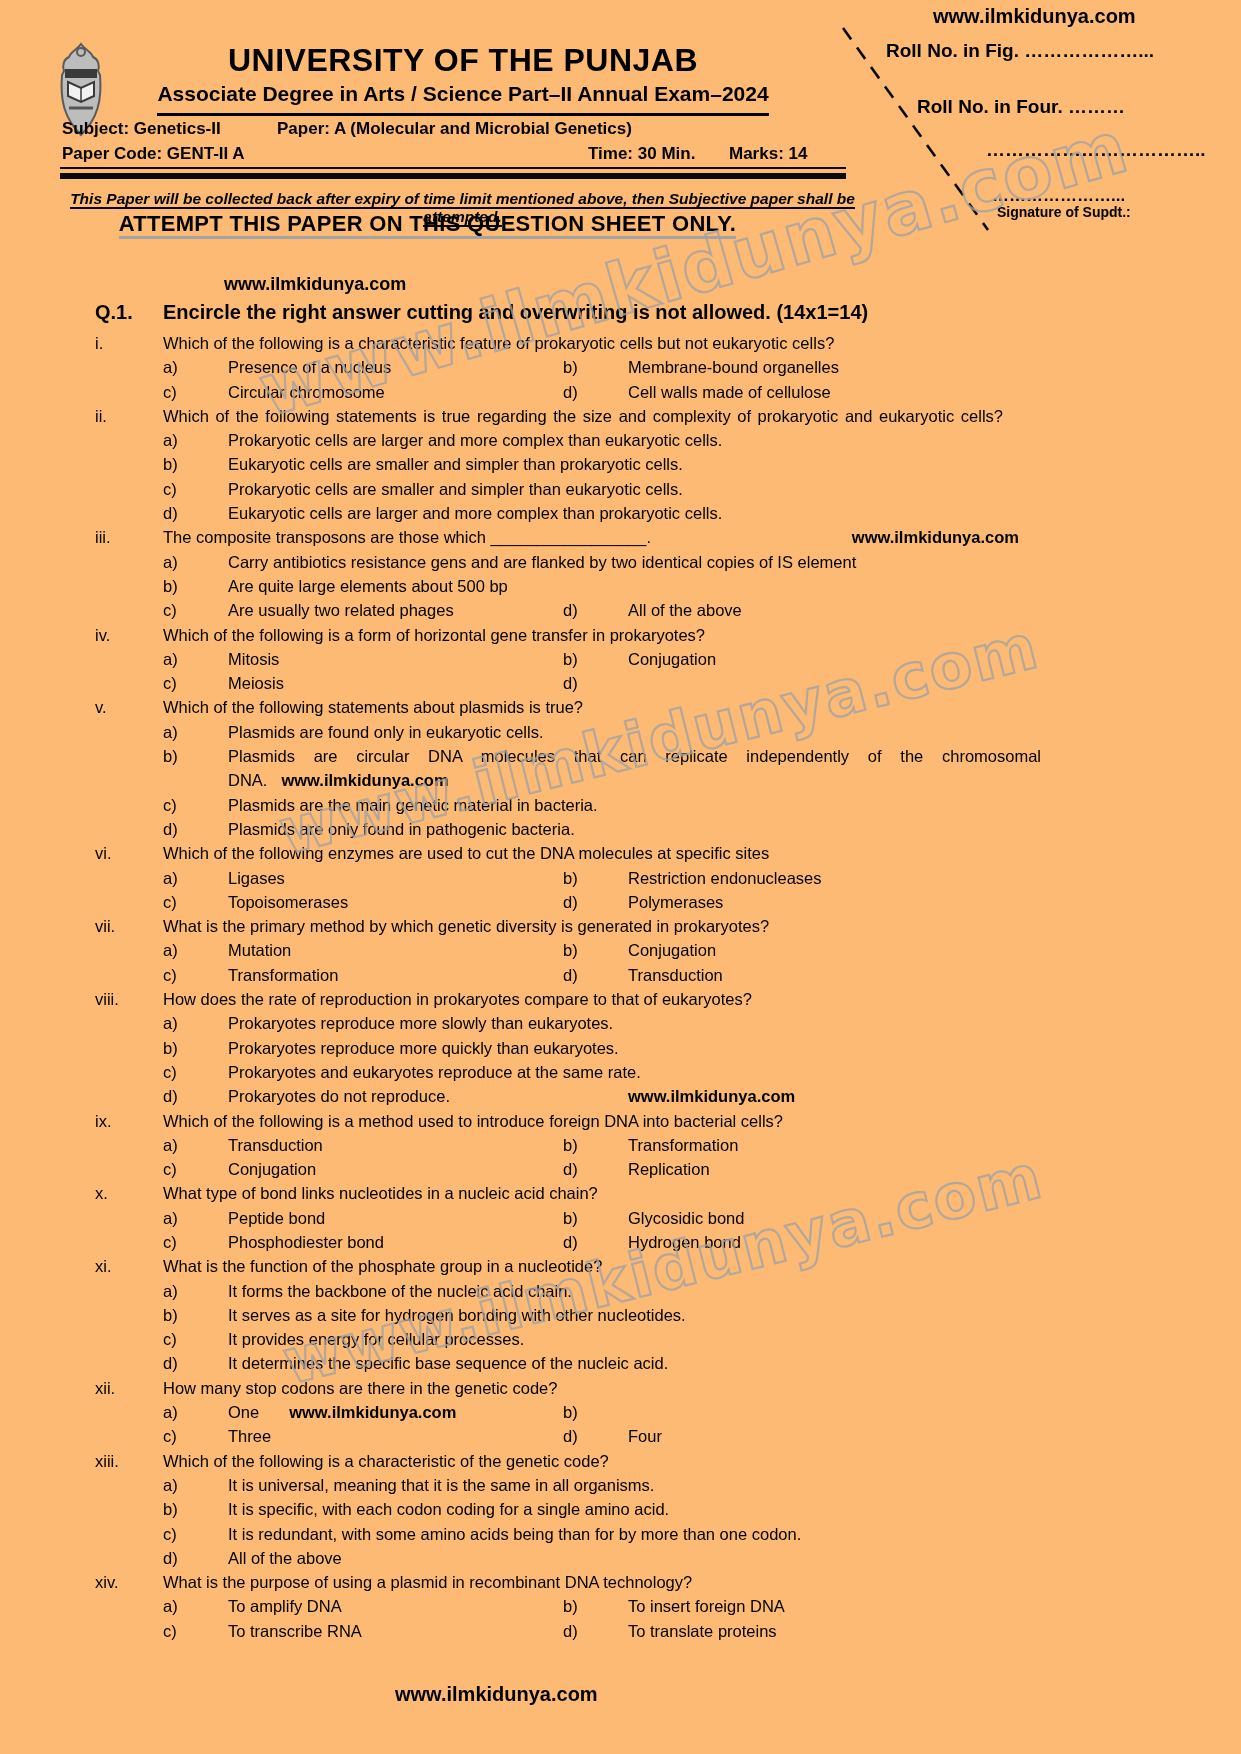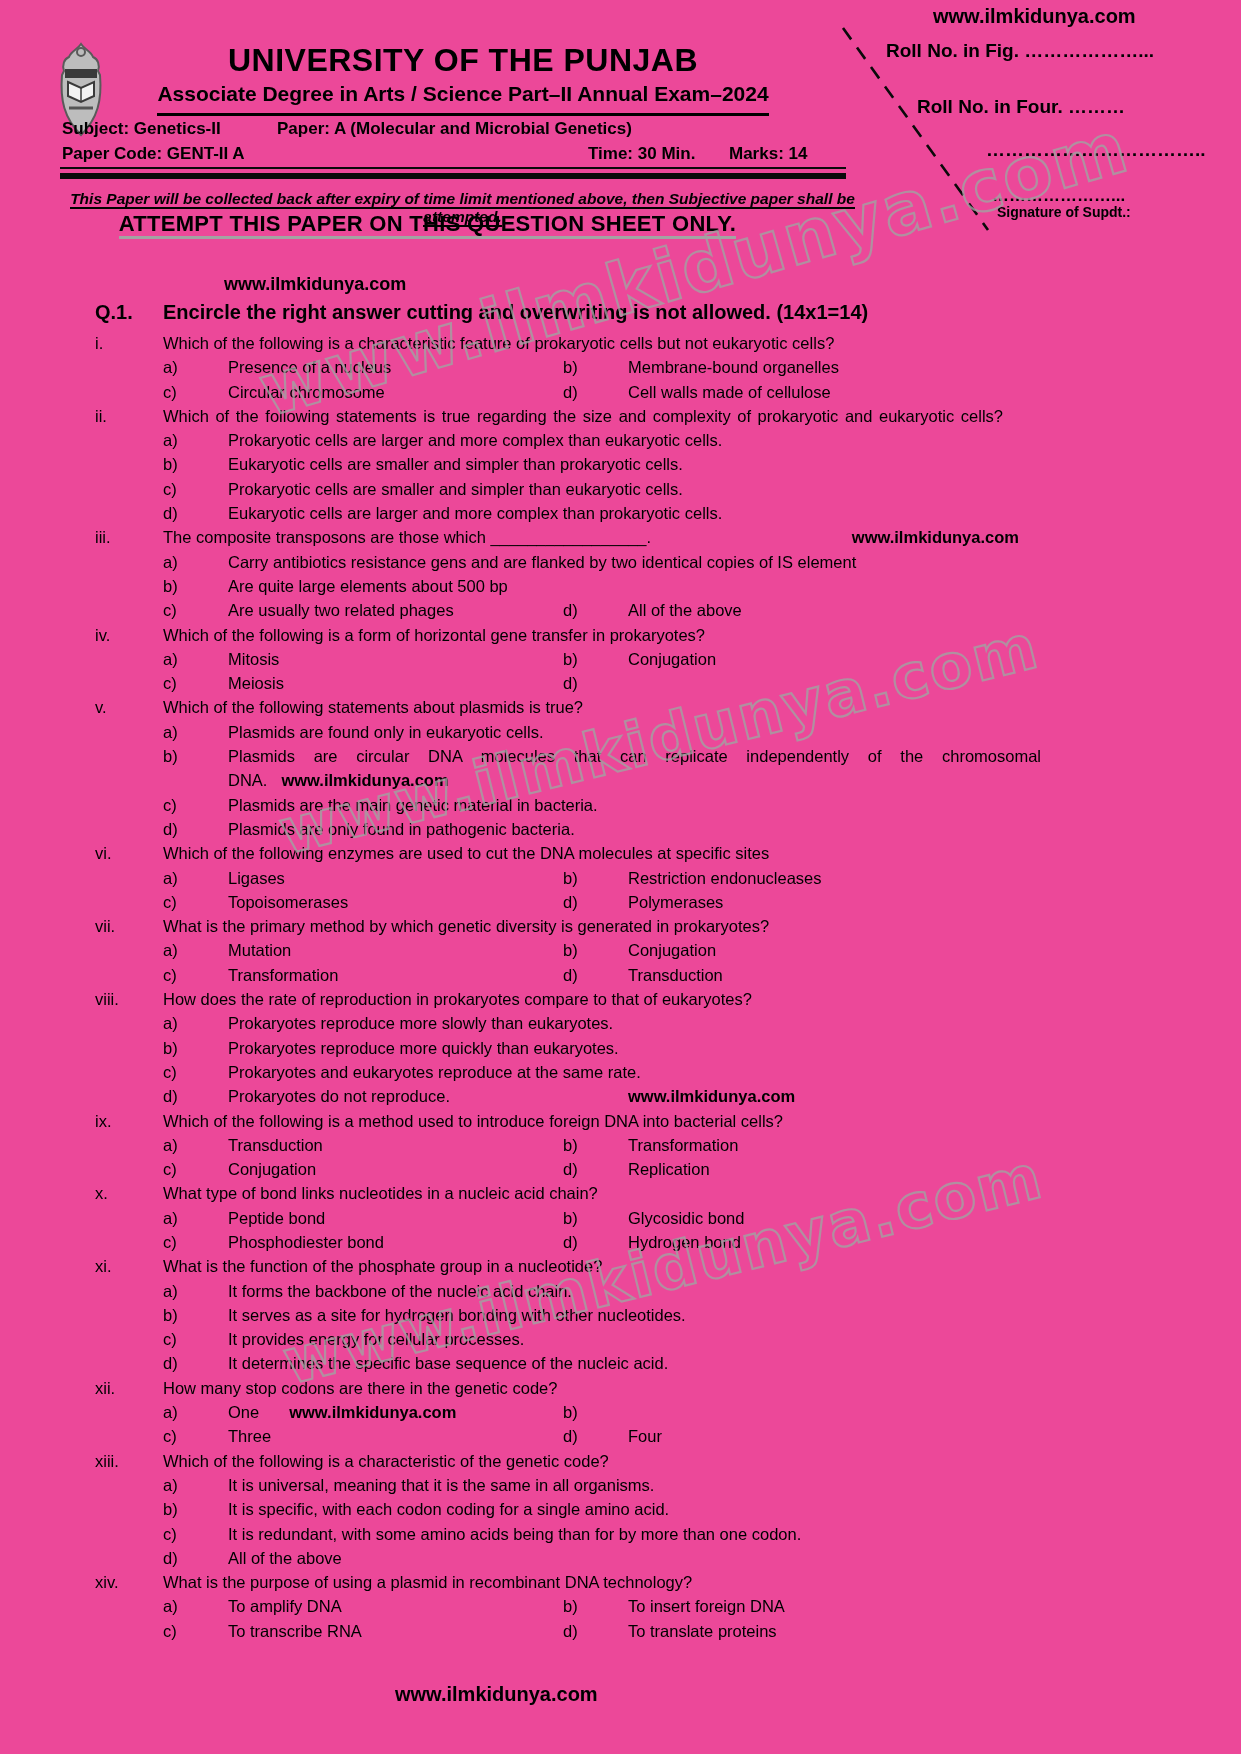--- a/index.html
+++ b/index.html
@@ -1,16 +1,16 @@
 <!DOCTYPE html>
 <html><head>
 <meta charset="utf-8">
 <style>
   html,body{margin:0;padding:0;background:#e8e8e8;}
-  #page{position:relative;width:1241px;height:1754px;background:#ec4899;margin:0 auto;
+  #page{position:relative;width:1241px;height:1754px;background:#fdba74;margin:0 auto;
         font-family:"Liberation Sans",sans-serif;color:#000;overflow:hidden;}
   .abs{position:absolute;}
 
   
   .wm{position:absolute;font-weight:bold;white-space:nowrap;color:transparent;
       -webkit-text-stroke:2.2px #a2a2a2;letter-spacing:2px;opacity:.8;
       transform-origin:0 0;pointer-events:none;z-index:5;font-family:"DejaVu Sans",sans-serif;}
   .wm1{left:250px;top:352px;font-size:72px;transform:rotate(-16deg);}
   .wm2{left:272px;top:798px;font-size:62px;transform:rotate(-14deg);}
   .wm3{left:276px;top:1328px;font-size:62px;transform:rotate(-14deg);}

